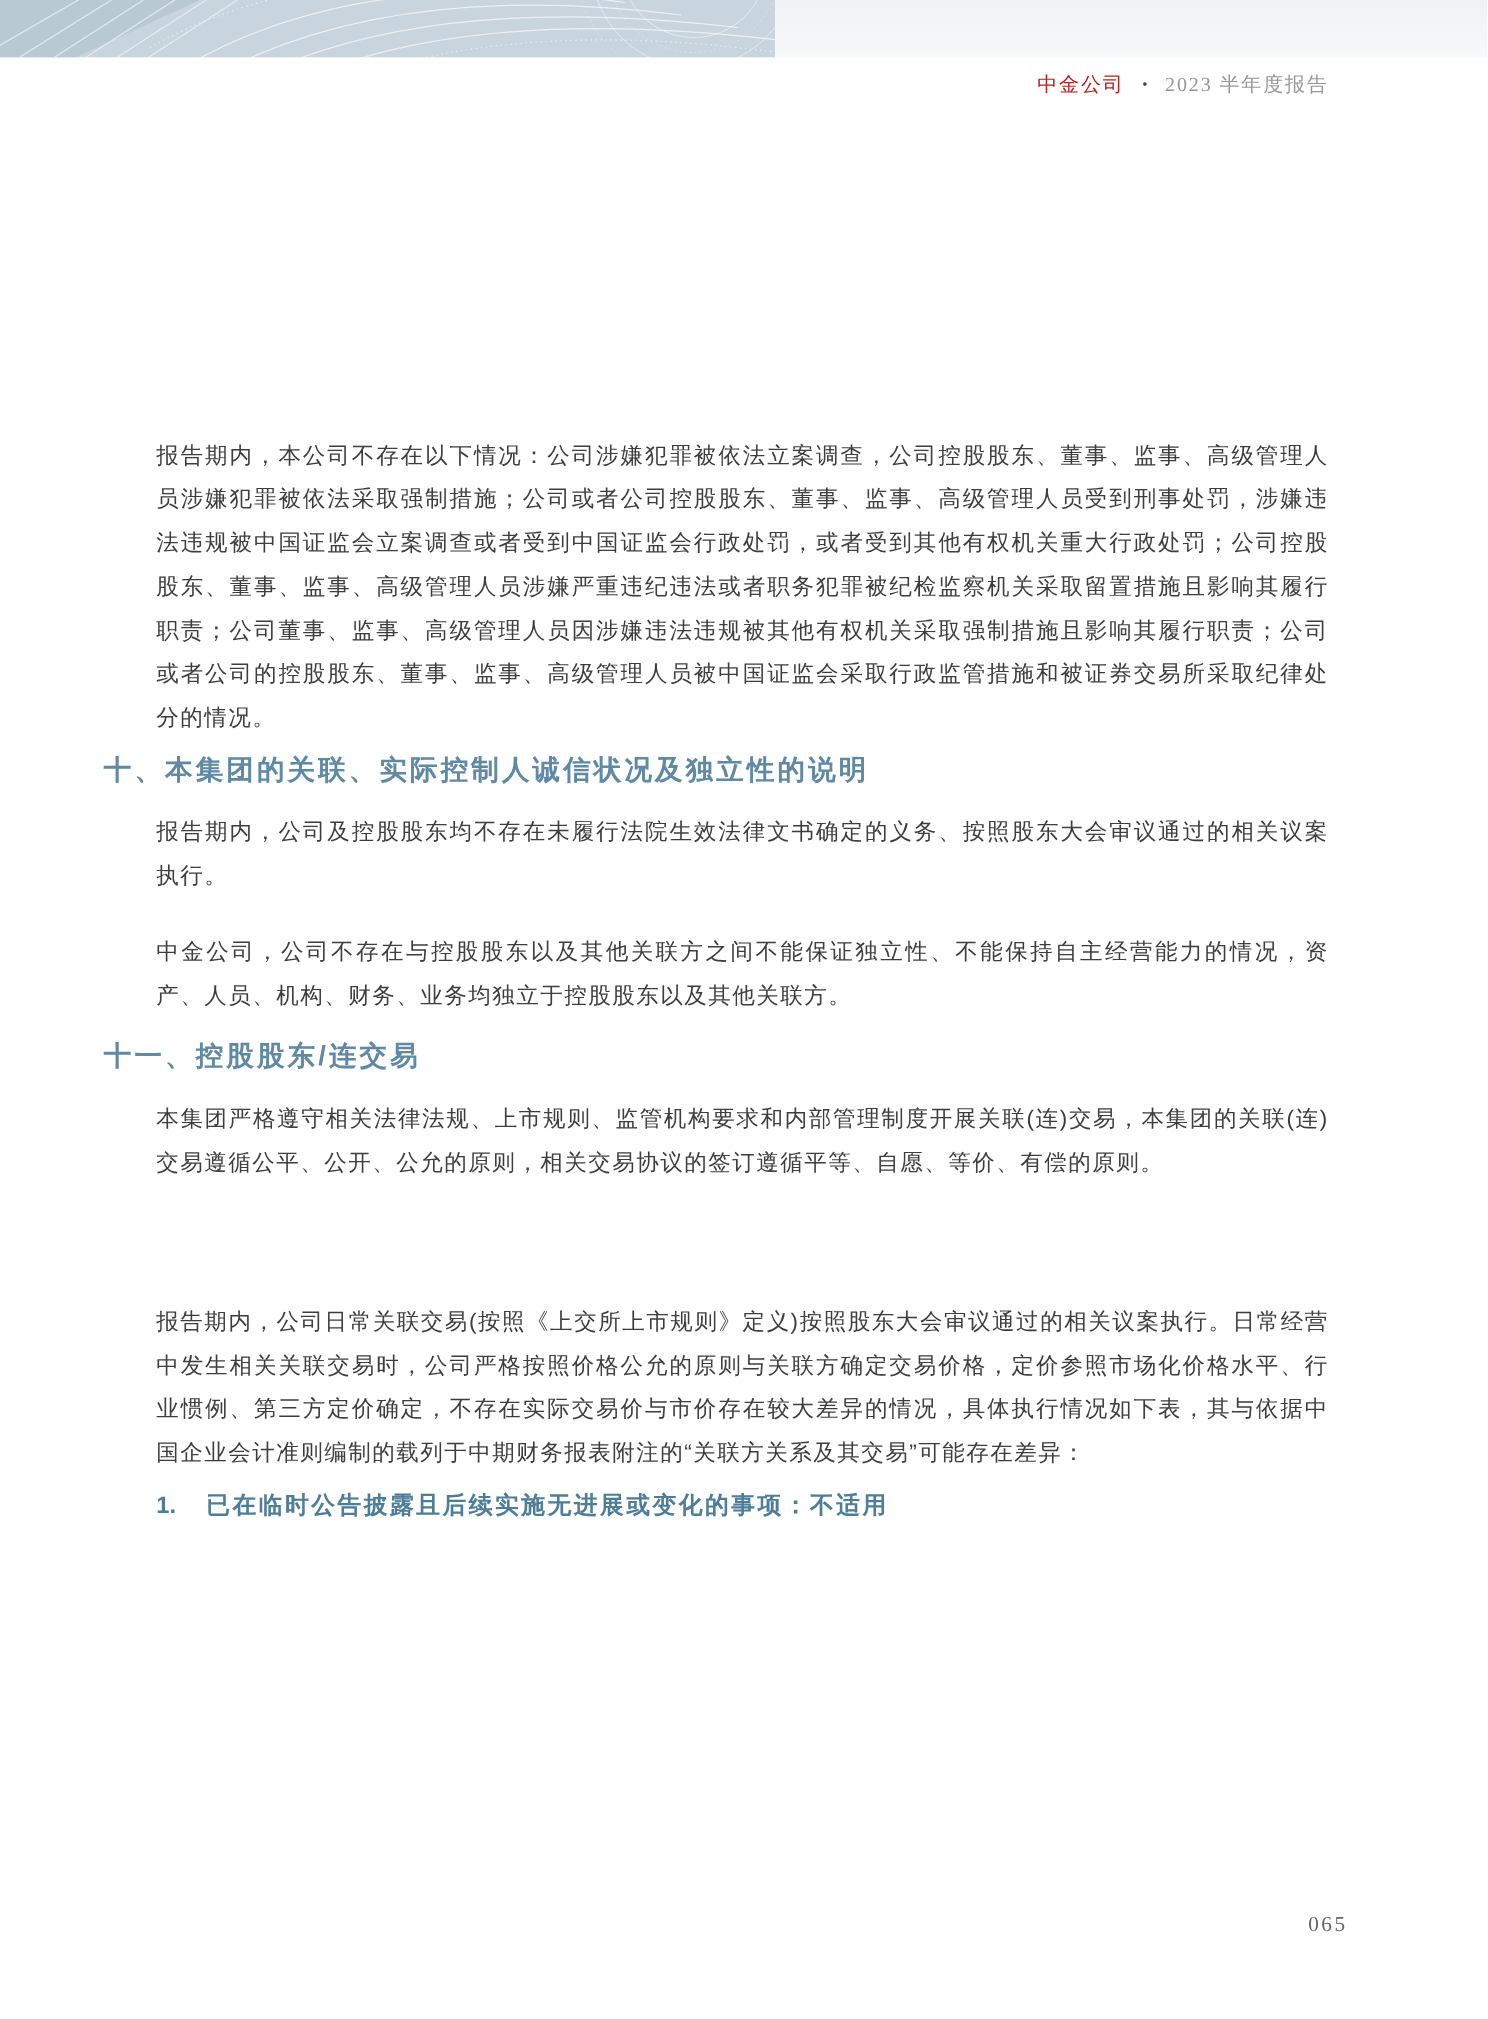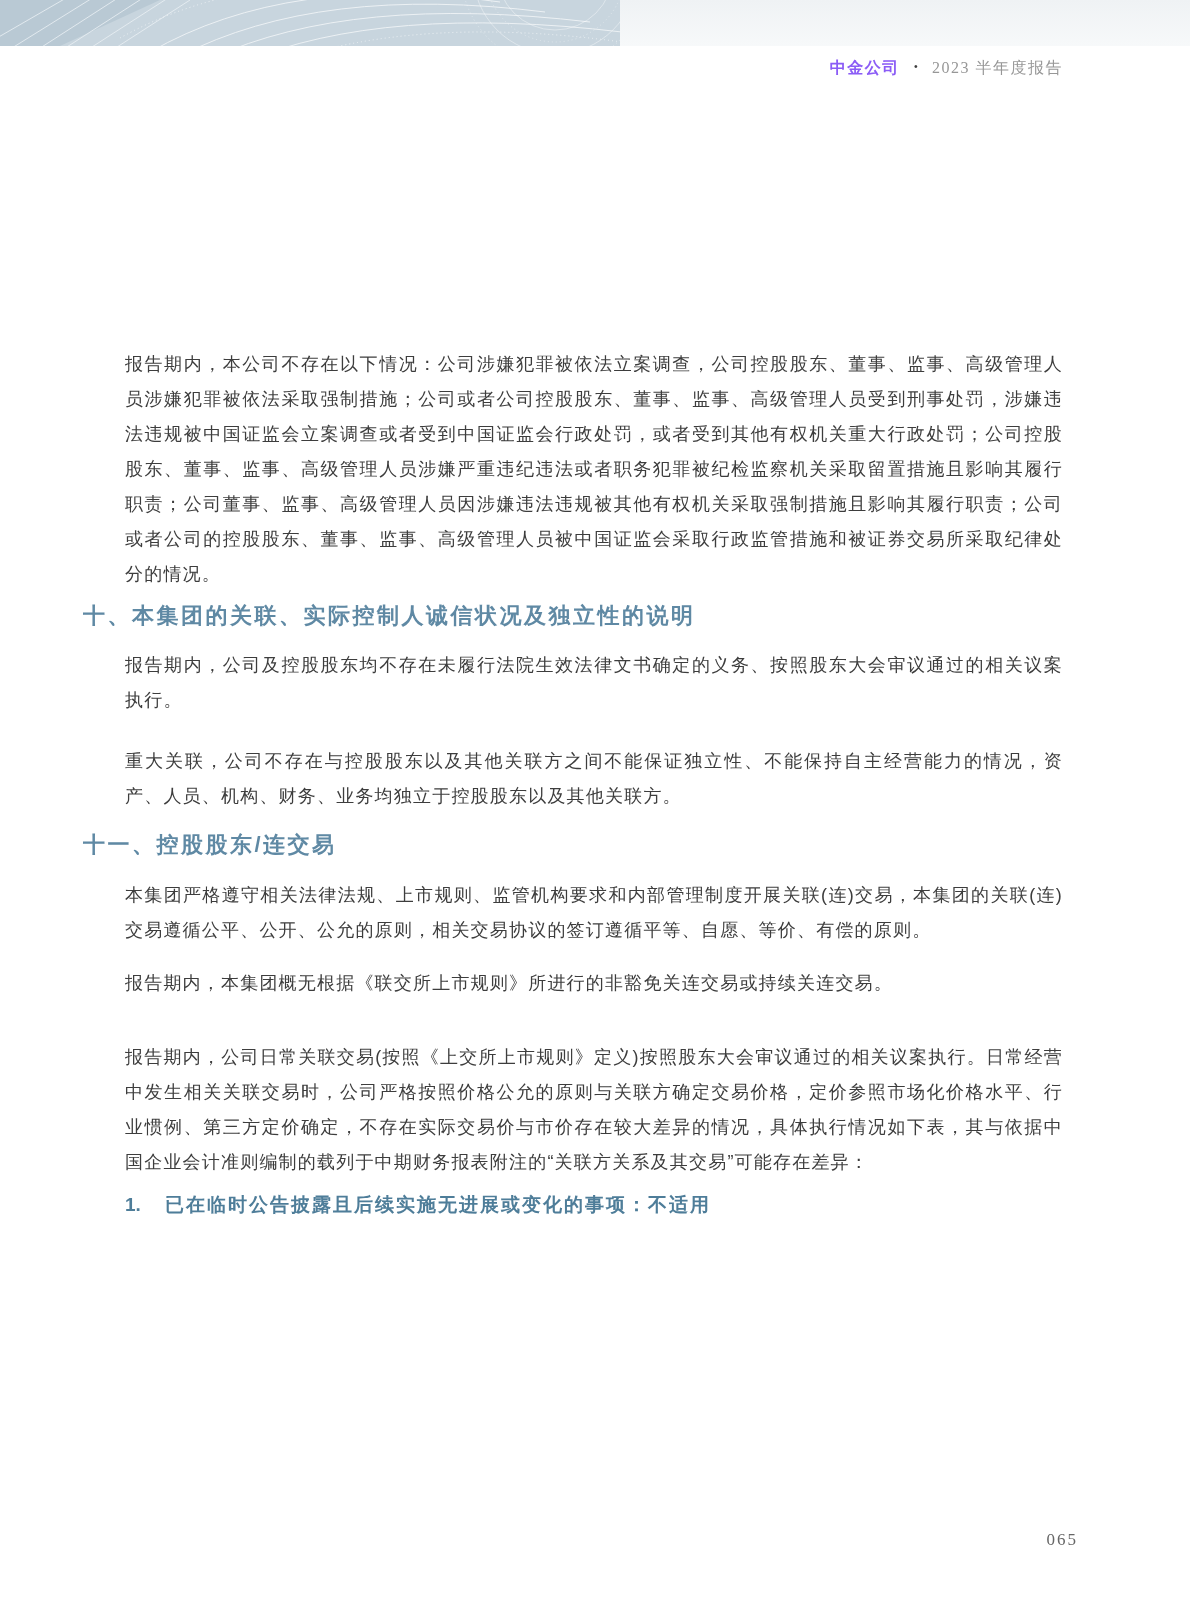--- a/index.html
+++ b/index.html
@@ -12,21 +12,21 @@
   .band-right {
     position:absolute; top:0; left:620px; width:570px; height:46px;
     background:linear-gradient(180deg,#eff2f4 0%, #f7f9fa 100%);
   }
   
   .running-head {
     position:absolute; top:58px; right:127px;
     font-family:"Liberation Serif", serif; font-size:16px; color:#4a4a4a;
     white-space:nowrap;
   }
-  .rh-brand { font-weight:700; letter-spacing:1.5px; color:#8b5cf6; }
+  .rh-brand { font-weight:400; letter-spacing:1.5px; color:#b91c1c; }
   .rh-dot { margin:0 10px; font-size:12px; vertical-align:2px; color:#3f3f3f; }
   .rh-title { color:#979797; letter-spacing:1.5px; }
   
   .sec-h {
     position:absolute; left:83px; width:980px; box-sizing:border-box; margin:0;
     font-size:22px; line-height:32px; font-weight:700; color:#5f89a4;
     letter-spacing:2.5px; text-align:justify; text-justify:inter-character;
     padding-left:46px; text-indent:-46px;
   }
   
@@ -87,24 +87,23 @@
   <div class="running-head">
     <span class="rh-brand">中金公司</span>
     <span class="rh-dot">•</span>
     <span class="rh-title">2023 半年度报告</span>
   </div>
 
   <p class="para" style="top:347px">报告期内，本公司不存在以下情况：公司涉嫌犯罪被依法立案调查，公司控股股东、董事、监事、高级管理人员涉嫌犯罪被依法采取强制措施；公司或者公司控股股东、董事、监事、高级管理人员受到刑事处罚，涉嫌违法违规被中国证监会立案调查或者受到中国证监会行政处罚，或者受到其他有权机关重大行政处罚；公司控股股东、董事、监事、高级管理人员涉嫌严重违纪违法或者职务犯罪被纪检监察机关采取留置措施且影响其履行职责；公司董事、监事、高级管理人员因涉嫌违法违规被其他有权机关采取强制措施且影响其履行职责；公司或者公司的控股股东、董事、监事、高级管理人员被中国证监会采取行政监管措施和被证券交易所采取纪律处分的情况。</p>
 
   <h2 class="sec-h" style="top:600px"><span>十、</span><span>本集团的关联、实际控制人诚信状况及独立性的说明</span></h2>
   <p class="para" style="top:648px">报告期内，公司及控股股东均不存在未履行法院生效法律文书确定的义务、按照股东大会审议通过的相关议案执行。</p>
-  <p class="para" style="top:744px">重大关联，公司不存在与控股股东以及其他关联方之间不能保证独立性、不能保持自主经营能力的情况，资产、人员、机构、财务、业务均独立于控股股东以及其他关联方。</p>
+  <p class="para" style="top:744px">中金公司，公司不存在与控股股东以及其他关联方之间不能保证独立性、不能保持自主经营能力的情况，资产、人员、机构、财务、业务均独立于控股股东以及其他关联方。</p>
 
   <h2 class="sec-h" style="top:829px"><span>十一、</span><span>控股股东/连交易</span></h2>
   <p class="para" style="top:878px">本集团严格遵守相关法律法规、上市规则、监管机构要求和内部管理制度开展关联(连)交易，本集团的关联(连)交易遵循公平、公开、公允的原则，相关交易协议的签订遵循平等、自愿、等价、有偿的原则。</p>
-  <p class="para" style="top:966px">报告期内，本集团概无根据《联交所上市规则》所进行的非豁免关连交易或持续关连交易。</p>
   <p class="para" style="top:1040px">报告期内，公司日常关联交易(按照《上交所上市规则》定义)按照股东大会审议通过的相关议案执行。日常经营中发生相关关联交易时，公司严格按照价格公允的原则与关联方确定交易价格，定价参照市场化价格水平、行业惯例、第三方定价确定，不存在实际交易价与市价存在较大差异的情况，具体执行情况如下表，其与依据中国企业会计准则编制的载列于中期财务报表附注的“关联方关系及其交易”可能存在差异：</p>
 
   <h3 class="item-h" style="top:1192px"><span class="item-num">1.</span><span>已在临时公告披露且后续实施无进展或变化的事项：不适用</span></h3>
 
   <div class="page-num">065</div>
 
 </div>
 
 </body></html>

